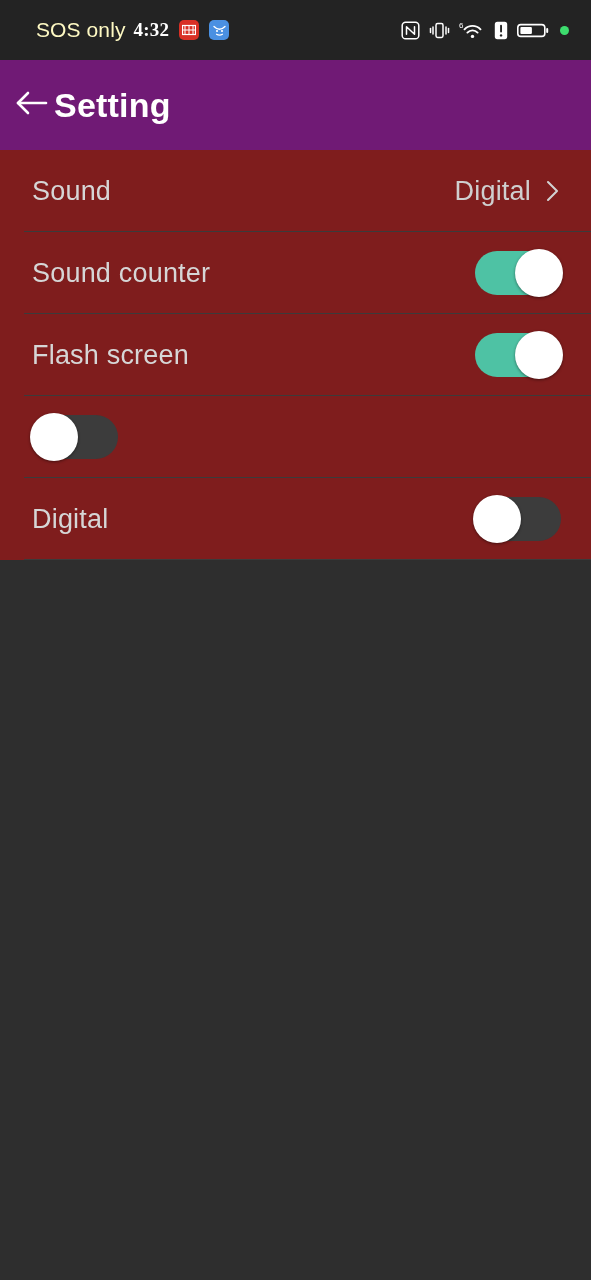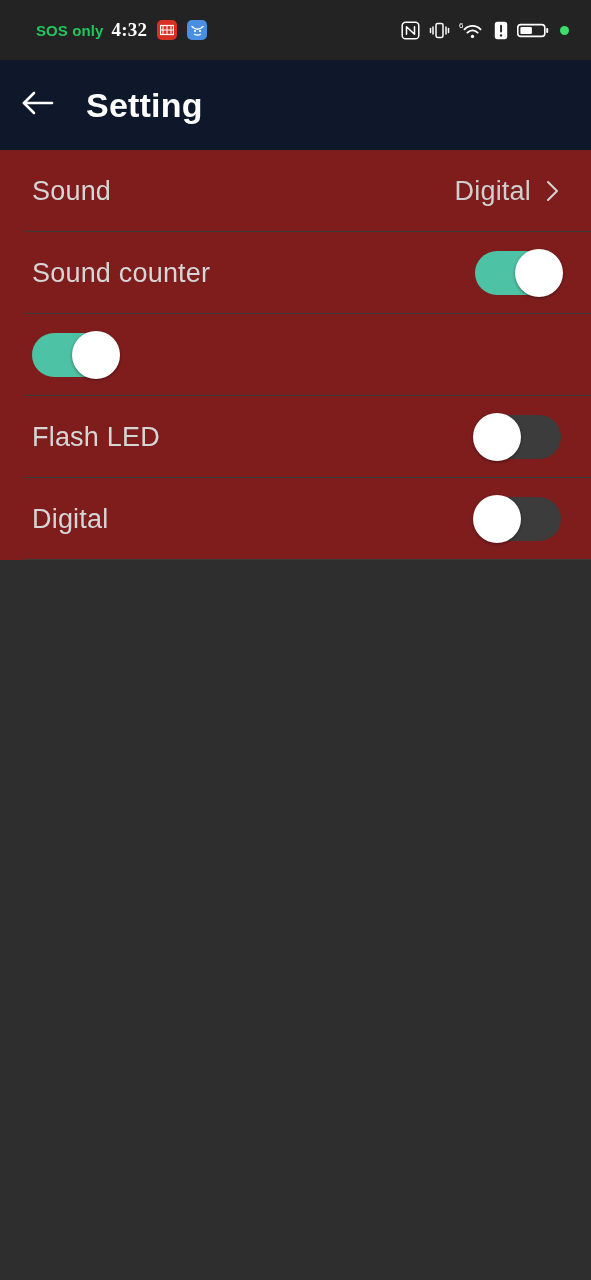--- a/index.html
+++ b/index.html
@@ -30,24 +30,23 @@
     justify-content: space-between;
     padding: 0 22px 0 36px;
     flex: 0 0 60px;
   }
   .status-left {
     display: flex;
     align-items: center;
     gap: 8px;
   }
   .status-carrier {
-    color: #22c55e;
-    font-size: 15px;
+    color: #fef9c3;
+    font-size: 21px;
     letter-spacing: .1px;
-    font-weight: bold;
   }
   .status-clock {
     color: #ffffff;
     font-size: 19px;
     font-weight: bold;
     letter-spacing: .2px;
     font-family: Liberation Serif, serif;
   }
   .app-badge {
     width: 20px;
@@ -74,25 +73,24 @@
     height: 9px;
     border-radius: 50%;
     background: #3ddc6e;
     margin-left: 2px;
   }
 
   
   .header {
     height: 90px;
     flex: 0 0 90px;
-    background: #0f172a;
-    display: flex;
-    align-items: center;
-    padding-left: 14px;
-    gap: 26px;
+    background: #701a75;
+    display: flex;
+    align-items: center;
+    padding-left: 8px;
   }
   .back-btn {
     width: 46px;
     height: 46px;
     display: flex;
     align-items: center;
     justify-content: center;
     cursor: pointer;
     border-radius: 50%;
   }
@@ -277,27 +275,27 @@
     </div>
 
     <div class="row">
       <span class="row-label">Sound counter</span>
       <span class="toggle on">
         <span class="knob"></span>
       </span>
     </div>
 
     <div class="row">
+      <span class="row-label">Flash screen</span>
       <span class="toggle on">
         <span class="knob"></span>
       </span>
     </div>
 
     <div class="row">
-      <span class="row-label">Flash LED</span>
       <span class="toggle off">
         <span class="knob"></span>
       </span>
     </div>
 
     <div class="row">
       <span class="row-label">Digital</span>
       <span class="toggle off">
         <span class="knob"></span>
       </span>

